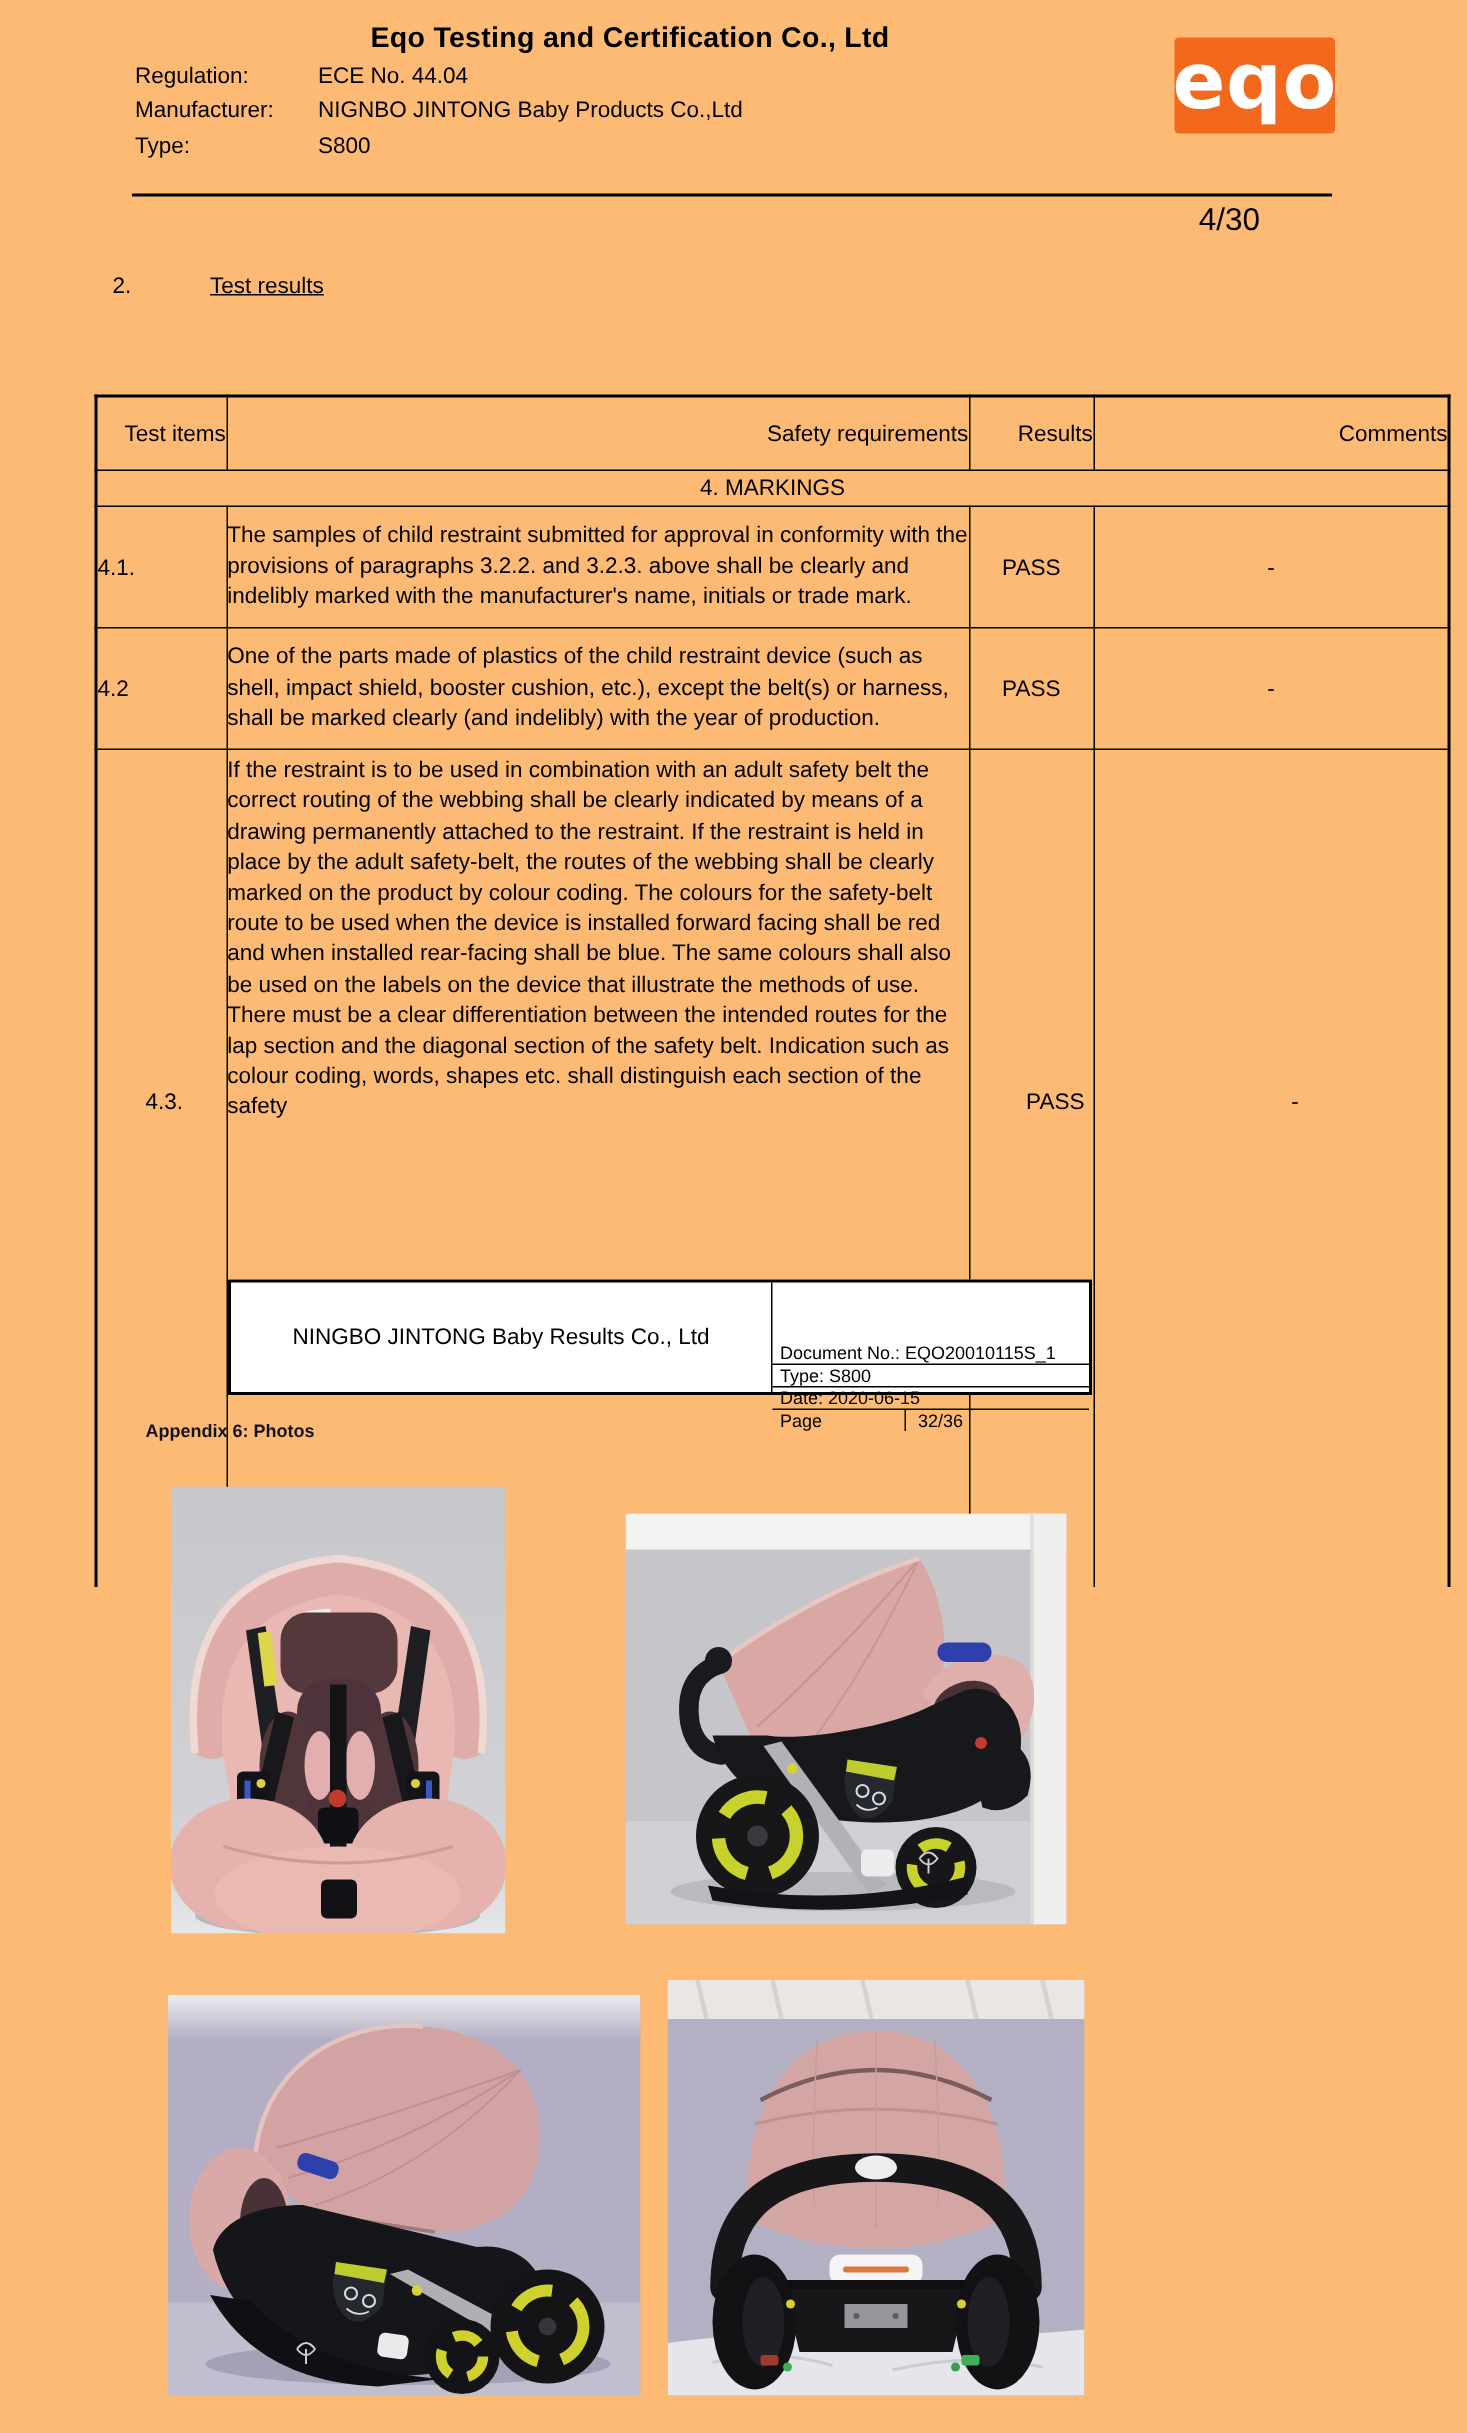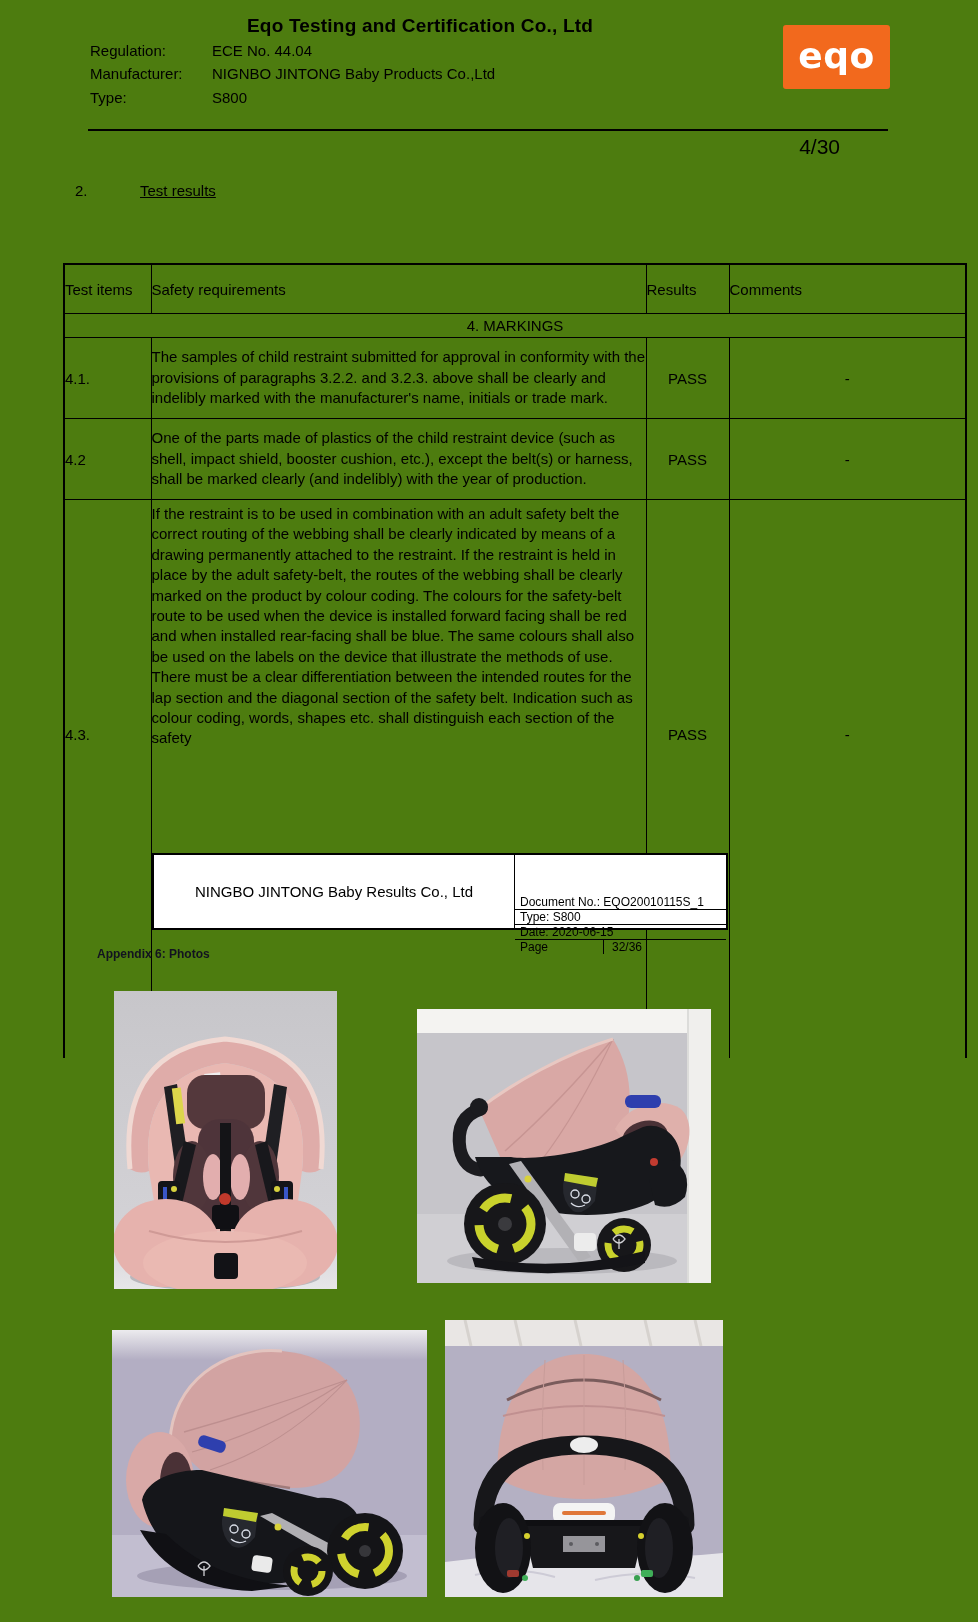--- a/index.html
+++ b/index.html
@@ -1,52 +1,52 @@
 <!DOCTYPE html>
 <html><head>
 <meta charset="utf-8">
 <style>
   html,body{margin:0;padding:0;background:#fff;}
   .page{
-    position:relative;width:978px;height:1622px;background:#4d7c0f;
+    position:relative;width:978px;height:1622px;background:#fdba74;
     font-family:"Liberation Sans", sans-serif;color:#000;overflow:hidden;
   }
   
   .doc-title{position:absolute;top:15px;left:90px;width:660px;text-align:center;
     font-size:19px;font-weight:bold;letter-spacing:.2px;}
   .meta{position:absolute;top:39px;left:90px;font-size:15px;}
   .meta-row{display:flex;line-height:23.4px;}
   .meta-label{width:122px;}
   .logo{position:absolute;left:783px;top:25px;width:107px;height:64px;border-radius:3px;
     display:flex;align-items:center;justify-content:center;
-    font-family:"DejaVu Sans", sans-serif;font-weight:bold;font-size:36px;color:#fff;
+    font-family:"DejaVu Sans", sans-serif;font-weight:bold;font-size:52px;color:#fff;
     letter-spacing:.5px;padding-bottom:4px;box-sizing:border-box;}
   .rule{position:absolute;left:88px;top:129px;width:800px;height:2px;background:#000;}
   .page-num{position:absolute;top:135px;left:700px;width:140px;text-align:right;font-size:21px;}
   
   .sec-no{position:absolute;left:75px;top:182px;font-size:15px;}
   .sec-title{position:absolute;left:140px;top:182px;font-size:15px;text-decoration:underline;}
   .sec-note{position:absolute;left:140px;top:216px;font-size:15px;font-style:italic;text-decoration:underline;}
   
   .main-table-wrap{position:absolute;left:63px;top:263px;}
   table.main{border-collapse:collapse;table-layout:fixed;width:902px;
     border:2px solid #000;border-bottom:none;font-size:15px;}
   table.main td,table.main th{border:1px solid #000;padding:0;font-weight:normal;vertical-align:middle;}
   table.main .c-item{width:87px;}
   table.main .c-req{width:495px;}
   table.main .c-res{width:83px;}
   table.main .c-com{width:237px;}
-  tr.hdr td{height:48px;text-align:left;line-height:19px;}
+  tr.hdr td{height:48px;text-align:right;line-height:19px;}
   tr.grp td{height:23px;text-align:center;}
   tr.r td{height:80px;}
   td.item{padding-left:8px;}
   td.req{padding:2px 6px;line-height:20.4px;text-align:left;}
   td.res,td.com{text-align:center;}
   tr.r43 td{height:332px;vertical-align:top;border-bottom:none;}
-  tr.r43 td.item,tr.r43 td.res,tr.r43 td.com{padding-top:226px;}
+  tr.r43 td.item,tr.r43 td.res,tr.r43 td.com{padding-top:226px;padding-left:32px;}
   tr.r43 td.req{padding-top:4px;}
   
   .ft{position:absolute;left:152px;top:853px;width:576px;height:77px;border:2px solid #000;
     display:flex;box-sizing:border-box;background:#fff;}
   .ft-left{width:360px;border-right:1px solid #000;display:flex;align-items:center;
     justify-content:center;font-size:15px;text-align:center;}
   .ft-right{flex:1;display:flex;flex-direction:column;font-size:12px;margin-top:40px;}
   .ft-row{flex:1;border-bottom:1px solid #000;display:flex;align-items:center;padding-left:5px;}
   .ft-row.last{border-bottom:none;padding-left:0;}
   .ft-page-label{width:89px;border-right:1px solid #000;height:100%;display:flex;align-items:center;padding-left:5px;box-sizing:border-box;}

